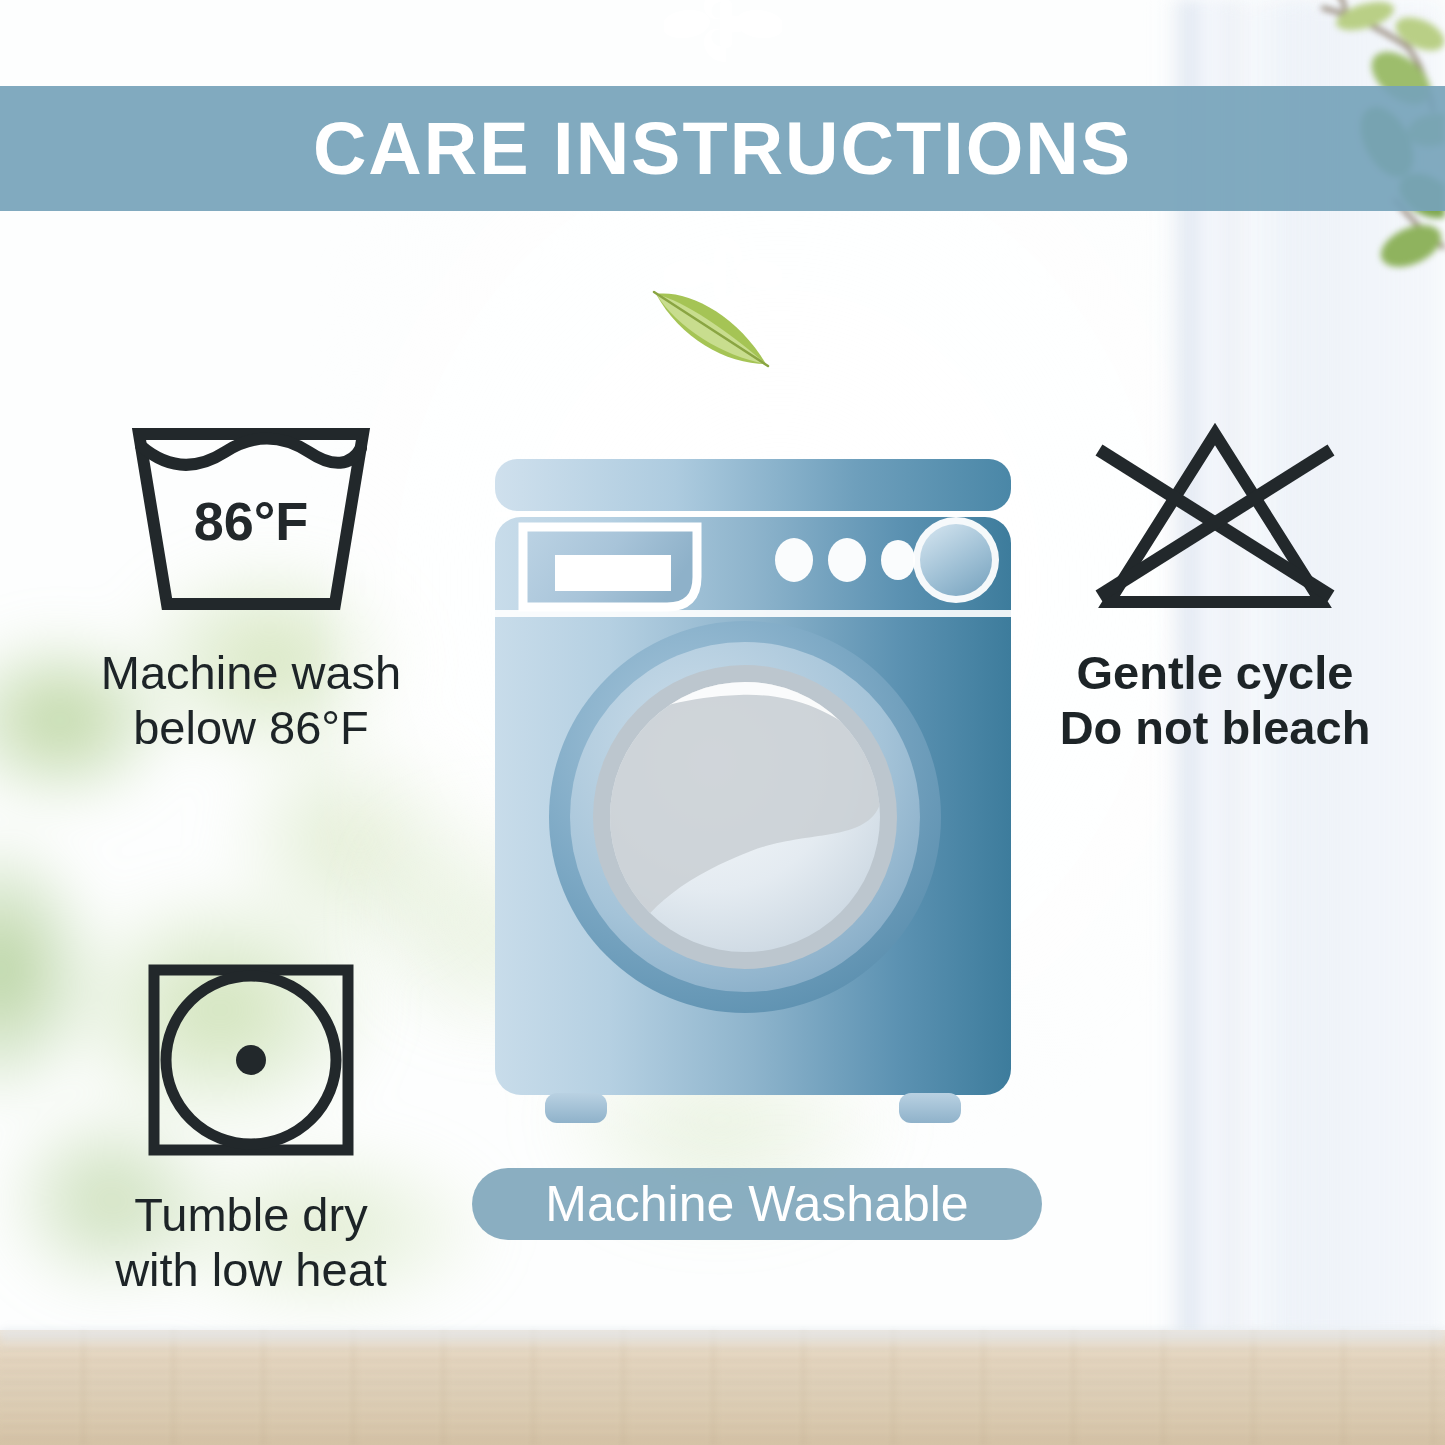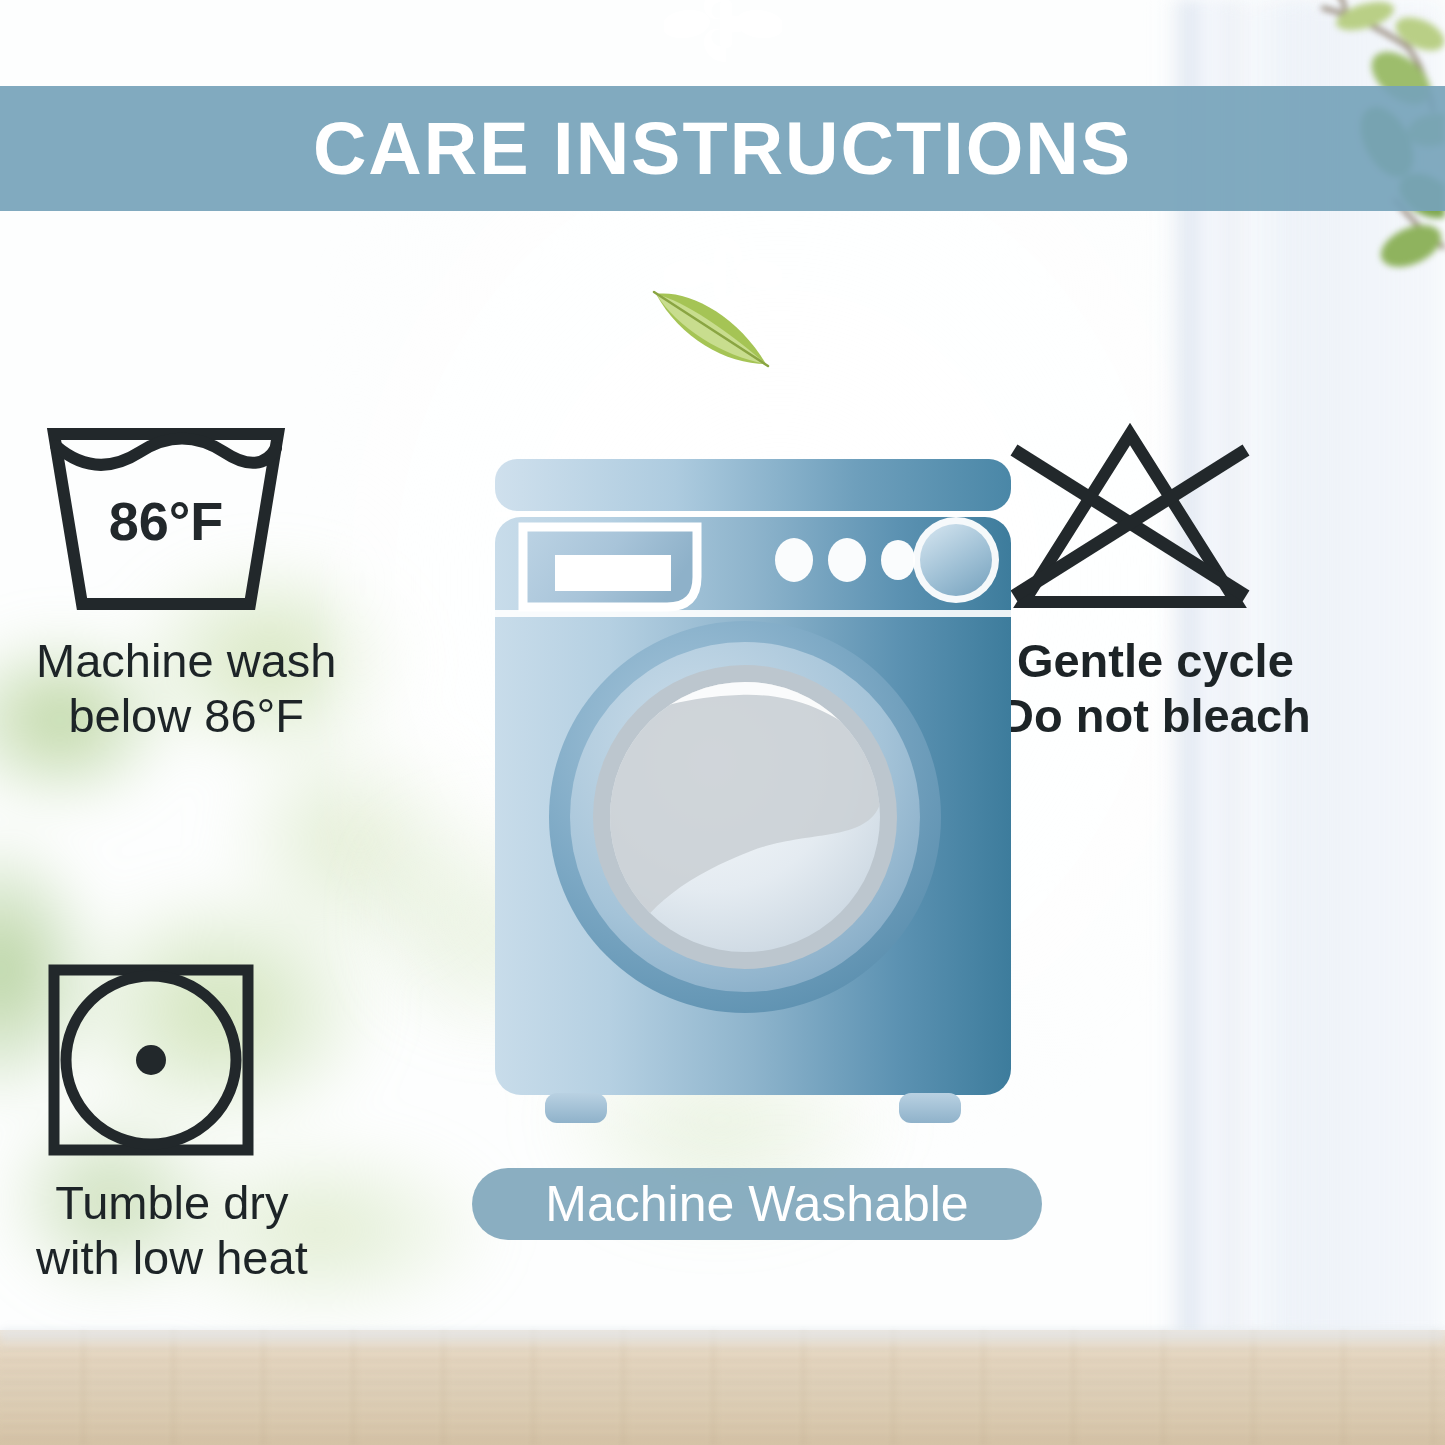--- a/index.html
+++ b/index.html
@@ -190,27 +190,27 @@
     width: 130px;
     height: 110px;
     filter: blur(0.7px);
   }
 
   
   .care-cell {
     position: absolute;
     display: flex;
     flex-direction: column;
-    align-items: flex-start;
+    align-items: center;
   }
   .care-icon {
     display: block;
   }
   .care-label {
-    margin-top: 16px;
+    margin-top: 28px;
     font-size: 47px;
     line-height: 1.16;
     color: #1d2427;
     text-align: center;
     white-space: pre-line;
     font-family: "Liberation Sans", sans-serif;
   }
 
   #cell-wash   { left: 36px;   top: 418px;  width: 430px; }
   #cell-bleach { left: 1000px; top: 418px;  width: 430px; font-weight: bold; }

